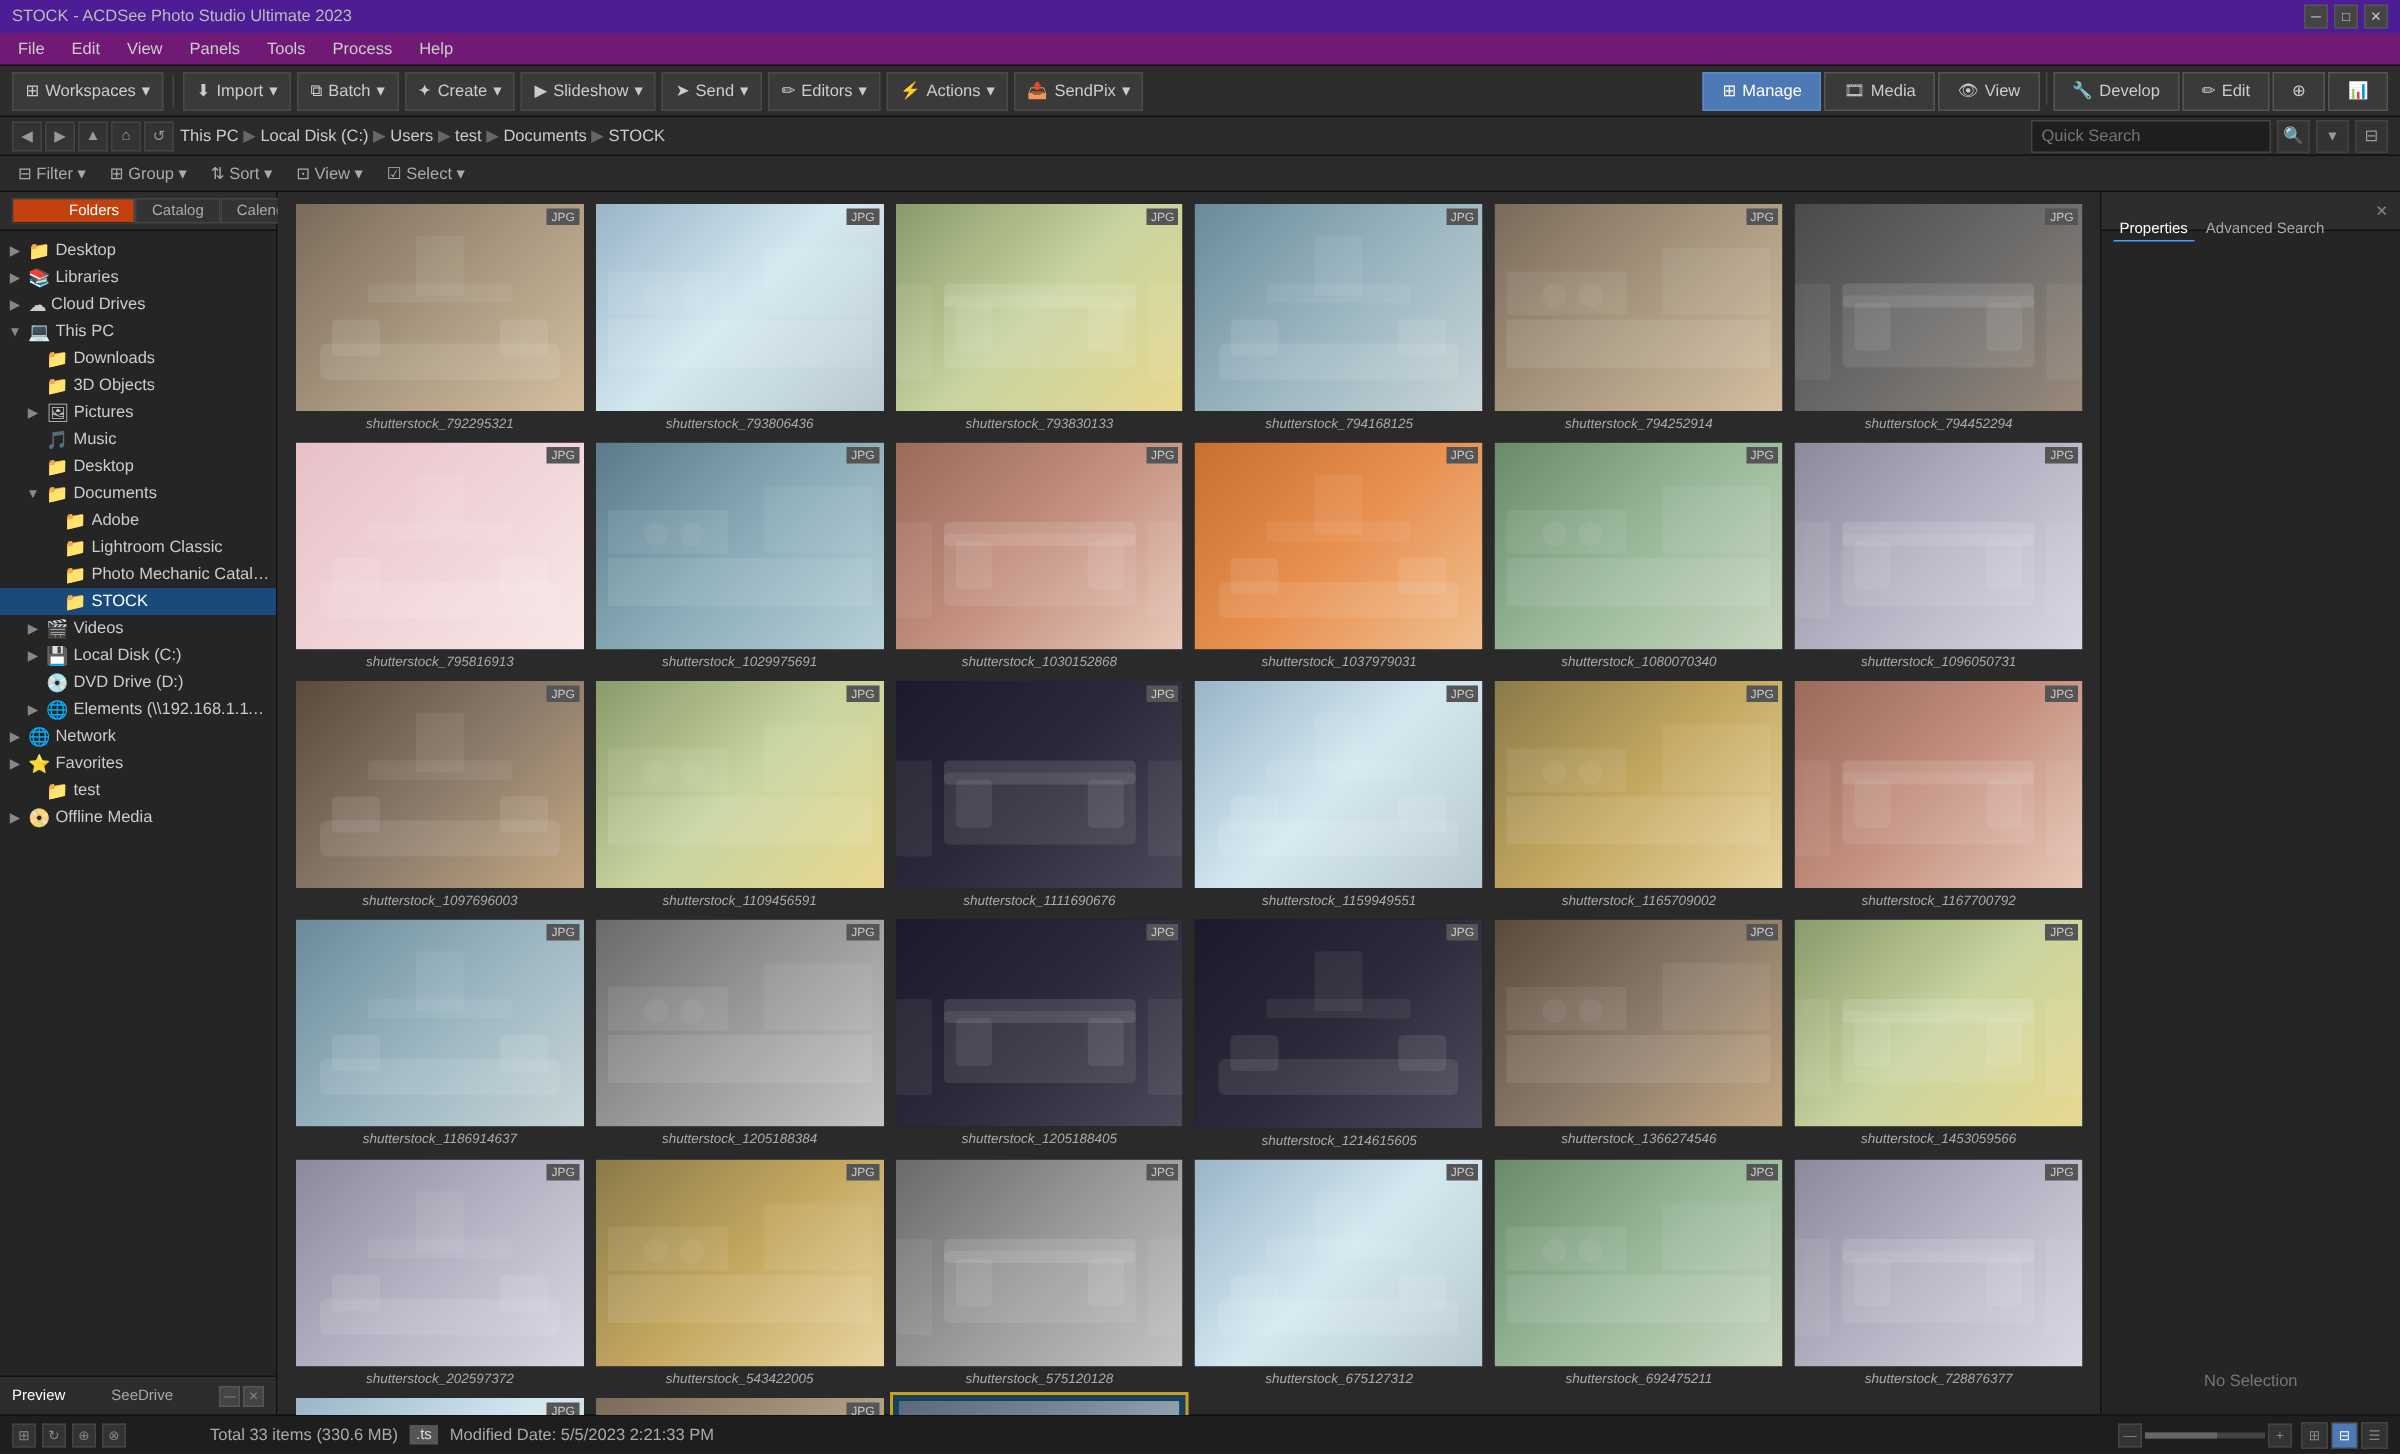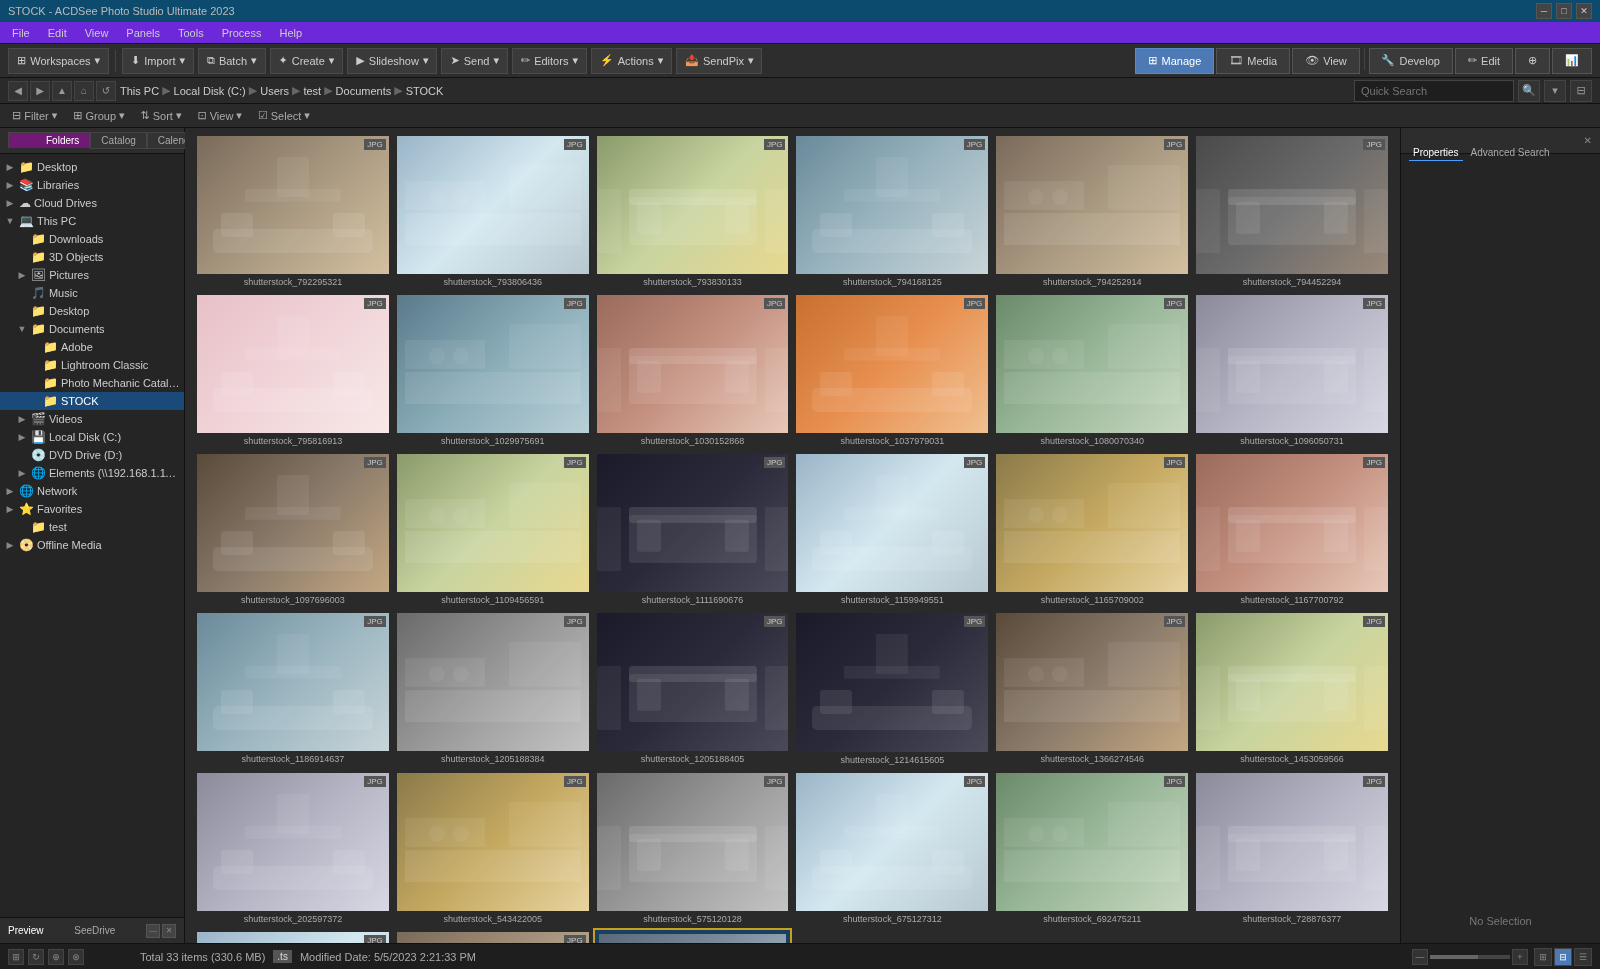--- a/index.html
+++ b/index.html
@@ -10,21 +10,21 @@
       font-size: 11px;
       width: 1600px;
       height: 969px;
       overflow: hidden;
       display: flex;
       flex-direction: column;
     }
 
     
     .title-bar {
-      background: #0c4a6e;
+      background: #4c1d95;
       height: 22px;
       display: flex;
       align-items: center;
       padding: 0 8px;
       justify-content: space-between;
       flex-shrink: 0;
     }
     .title-bar-title { color: #bbb; font-size: 11px; }
     .title-bar-controls { display: flex; gap: 4px; }
     .title-bar-btn {
@@ -32,21 +32,21 @@
       background: #444;
       border: 1px solid #555;
       color: #ccc;
       font-size: 9px;
       display: flex; align-items: center; justify-content: center;
       cursor: pointer;
     }
 
     
     .menu-bar {
-      background: #6d28d9;
+      background: #701a75;
       height: 22px;
       display: flex;
       align-items: center;
       padding: 0 4px;
       gap: 2px;
       flex-shrink: 0;
       border-bottom: 1px solid #111;
     }
     .menu-item {
       padding: 2px 8px;
@@ -192,21 +192,21 @@
     }
     .panel-tabs { display: flex; gap: 0; }
     .panel-tab {
       padding: 2px 10px;
       background: #333;
       border: 1px solid #444;
       color: #aaa;
       cursor: pointer;
       font-size: 10px;
     }
-    .panel-tab.active { background: #701a75; color: #fff; border-bottom-color: #2d2d2d; padding-left: 37px; }
+    .panel-tab.active { background: #c2410c; color: #fff; border-bottom-color: #2d2d2d; padding-left: 37px; }
     .panel-controls { display: flex; gap: 2px; }
     .panel-ctrl-btn {
       width: 14px; height: 14px;
       background: #444;
       border: 1px solid #555;
       color: #888;
       display: flex; align-items: center; justify-content: center;
       cursor: pointer;
       font-size: 8px;
     }
@@ -307,20 +307,21 @@
     }
     .photo-name {
       font-size: 9px;
       color: #aaa;
       text-align: center;
       margin-top: 3px;
       width: 100%;
       overflow: hidden;
       text-overflow: ellipsis;
       white-space: nowrap;
+      font-style: italic;
     }
 
     
     .right-sidebar {
       width: 200px;
       background: #252525;
       display: flex;
       flex-direction: column;
       flex-shrink: 0;
       border-left: 1px solid #111;

